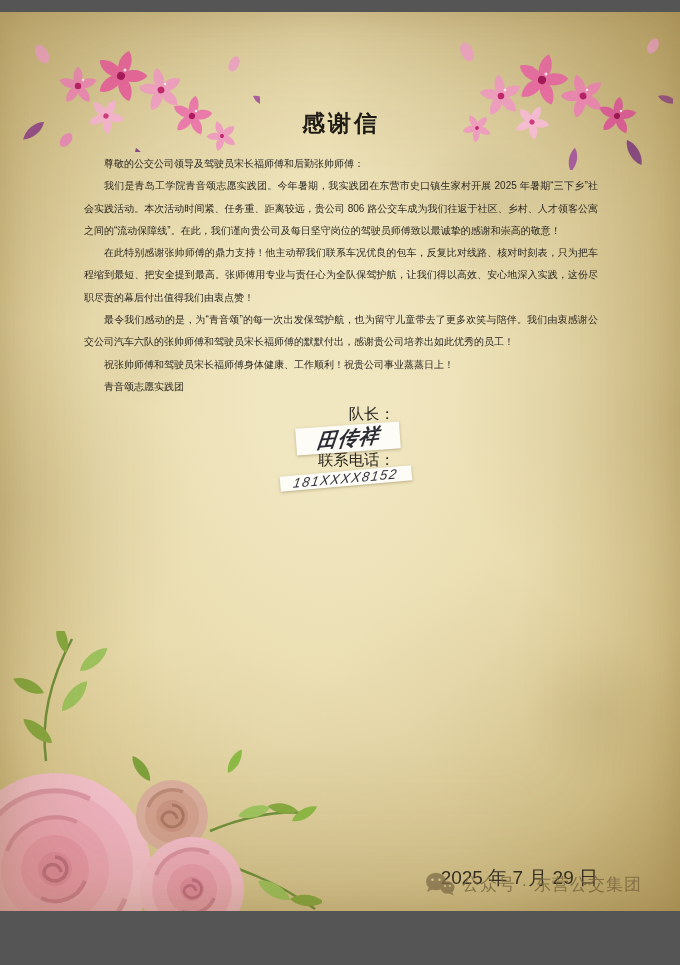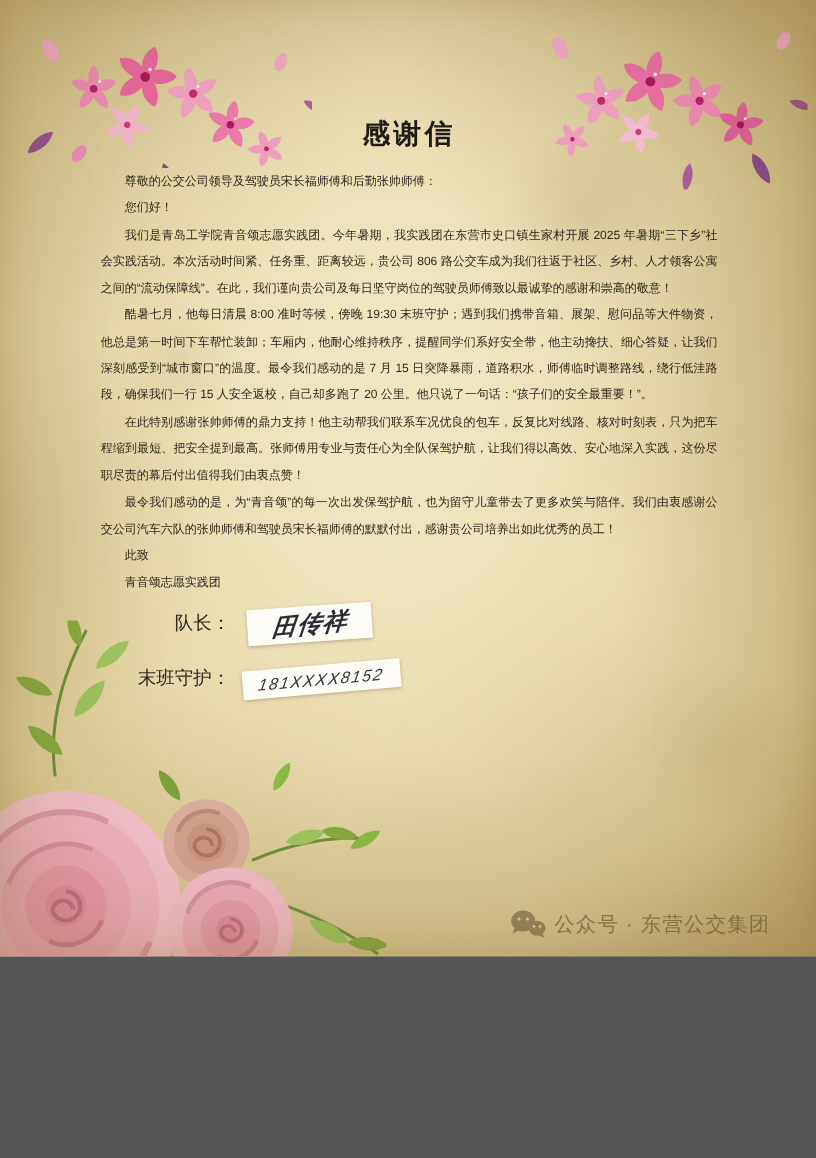--- a/index.html
+++ b/index.html
@@ -1,18 +1,18 @@
 <!DOCTYPE html>
 <html><head>
 <meta charset="utf-8">
 <style>
   html,body{margin:0;padding:0;}
   body{font-family:"Liberation Sans","DejaVu Sans",sans-serif;background:#555;}
   .page{
-    position:relative;width:680px;height:797px;overflow:hidden;margin:0 auto;
+    position:relative;width:680px;height:899px;overflow:hidden;margin:12px auto;
     background-color:#e7dab0;
     background-image:
       radial-gradient(circle at 8% 4%, rgba(120,96,38,.14), transparent 26%),
       radial-gradient(circle at 93% 4%, rgba(118,92,32,.22), transparent 30%),
       radial-gradient(circle at 99% 45%, rgba(130,105,45,.14), transparent 26%),
       radial-gradient(circle at 2% 55%, rgba(130,105,45,.12), transparent 22%),
       radial-gradient(circle at 85% 97%, rgba(122,98,42,.16), transparent 32%),
       radial-gradient(circle at 30% 99%, rgba(122,98,42,.12), transparent 26%),
       radial-gradient(circle at 72% 22%, rgba(109,86,30,.10), transparent 9%),
       radial-gradient(circle at 22% 38%, rgba(109,86,30,.08), transparent 7%),
@@ -23,21 +23,21 @@
     content:"";position:absolute;inset:0;pointer-events:none;z-index:6;
     box-shadow:inset 0 0 140px rgba(128,101,42,.38), inset 0 0 30px rgba(128,101,42,.18);
   }
   .deco{position:absolute;z-index:1;}
   .letter{position:absolute;inset:0;z-index:3;padding:96px 82px 0 84px;color:#2c2822;}
   h1.title{margin:0 0 14px 0;text-align:center;font-size:23px;font-weight:bold;
     letter-spacing:3px;color:#1e1b16;}
   .body-text p{margin:0;font-size:10px;line-height:22.3px;text-align:justify;
     text-indent:2em;color:#2c2822;}
   .sig-row{display:flex;align-items:center;margin-top:6px;height:32px;
-    font-size:15.4px;color:#2c2822;}
+    font-size:15.4px;color:#2c2822;flex-direction:column;}
   .strip{background:#fdfcf7;box-shadow:0 1px 3px rgba(90,70,30,.35);
     display:flex;align-items:center;justify-content:center;}
   .strip-name{width:104px;height:30px;margin-left:14px;transform:rotate(-4deg);}
   .hand-name{font-size:20px;font-weight:bold;color:#2a2b33;
     transform:skewX(-12deg) rotate(-2deg);font-style:italic;letter-spacing:1px;}
   .strip-phone{width:132px;height:24px;margin-left:10px;transform:rotate(-5deg);}
   .hand-phone{font-size:13.5px;color:#32333c;font-style:italic;
     transform:skewX(-14deg);letter-spacing:1.5px;white-space:nowrap;}
   .date-line{position:absolute;top:853px;left:84px;width:514px;text-align:right;
     font-size:19px;color:#2c2822;z-index:3;}
@@ -189,36 +189,34 @@
       <path d="M22,9 A24,24 0 0,1 -10,22" stroke="#cf8295" stroke-width="3.5" fill="none"></path>
       <circle r="12" fill="#e28ba0"></circle>
       <path d="M0,-9 A9,9 0 1,1 -8,3 A5,5 0 1,1 4,2" stroke="#c06e84" stroke-width="2.8" fill="none"></path>
     </g>
   </svg>
 
   <div class="letter">
     <h1 class="title">感谢信</h1>
     <div class="body-text">
       <p>尊敬的公交公司领导及驾驶员宋长福师傅和后勤张帅师傅：</p>
-      <p>您们好！</p>
       <p>我们是青岛工学院青音颂志愿实践团。今年暑期，我实践团在东营市史口镇生家村开展 2025 年暑期“三下乡”社会实践活动。本次活动时间紧、任务重、距离较远，贵公司 806 路公交车成为我们往返于社区、乡村、人才领客公寓之间的“流动保障线”。在此，我们谨向贵公司及每日坚守岗位的驾驶员师傅致以最诚挚的感谢和崇高的敬意！</p>
-      <p>酷暑七月，他每日清晨 8:00 准时等候，傍晚 19:30 末班守护；遇到我们携带音箱、展架、慰问品等大件物资，他总是第一时间下车帮忙装卸；车厢内，他耐心维持秩序，提醒同学们系好安全带，他主动搀扶、细心答疑，让我们深刻感受到“城市窗口”的温度。最令我们感动的是 7 月 15 日突降暴雨，道路积水，师傅临时调整路线，绕行低洼路段，确保我们一行 15 人安全返校，自己却多跑了 20 公里。他只说了一句话：“孩子们的安全最重要！”。</p>
       <p>在此特别感谢张帅师傅的鼎力支持！他主动帮我们联系车况优良的包车，反复比对线路、核对时刻表，只为把车程缩到最短、把安全提到最高。张师傅用专业与责任心为全队保驾护航，让我们得以高效、安心地深入实践，这份尽职尽责的幕后付出值得我们由衷点赞！</p>
       <p>最令我们感动的是，为“青音颂”的每一次出发保驾护航，也为留守儿童带去了更多欢笑与陪伴。我们由衷感谢公交公司汽车六队的张帅师傅和驾驶员宋长福师傅的默默付出，感谢贵公司培养出如此优秀的员工！</p>
-      <p>此致</p>
+      <p>祝张帅师傅和驾驶员宋长福师傅身体健康、工作顺利！祝贵公司事业蒸蒸日上！</p>
       <p>青音颂志愿实践团</p>
     </div>
     <div class="sig-row">
       <span style="text-indent:2em;padding-left:2em">队长：</span>
       <span class="strip strip-name">
         <span class="hand-name">田传祥</span>
       </span>
     </div>
     <div class="sig-row" style="margin-top:14px">
-      <span style="padding-left:2em">末班守护：</span>
+      <span style="padding-left:2em">联系电话：</span>
       <span class="strip strip-phone">
         <span class="hand-phone">181XXXX8152</span>
       </span>
     </div>
   </div>
 
   <div class="date-line">2025 年 7 月 29 日</div>
 
   <div class="footer">
     <svg class="wechat" width="30" height="24" viewBox="0 0 30 24">

